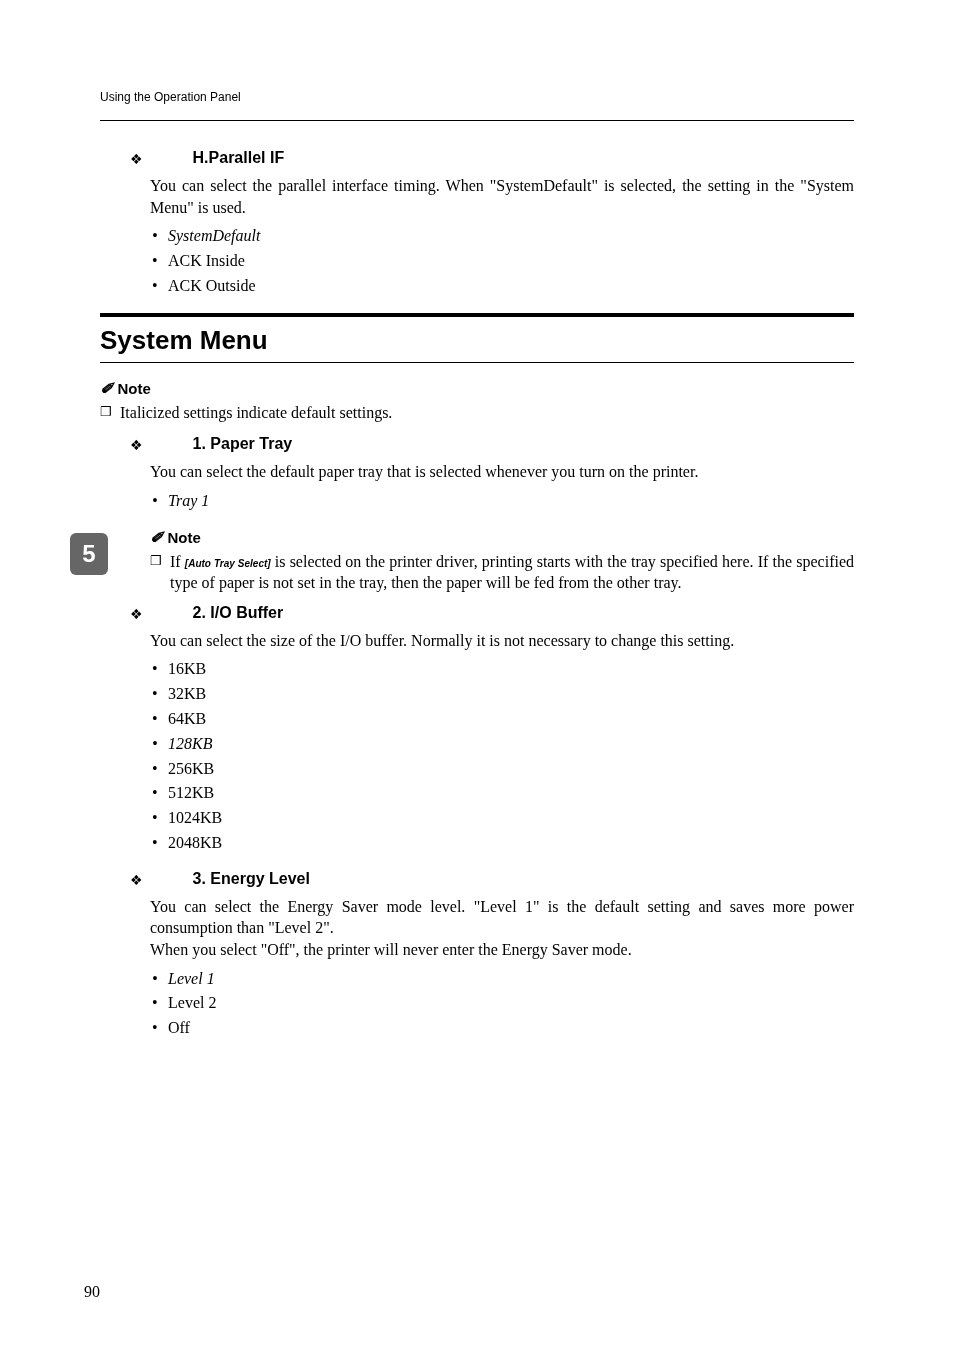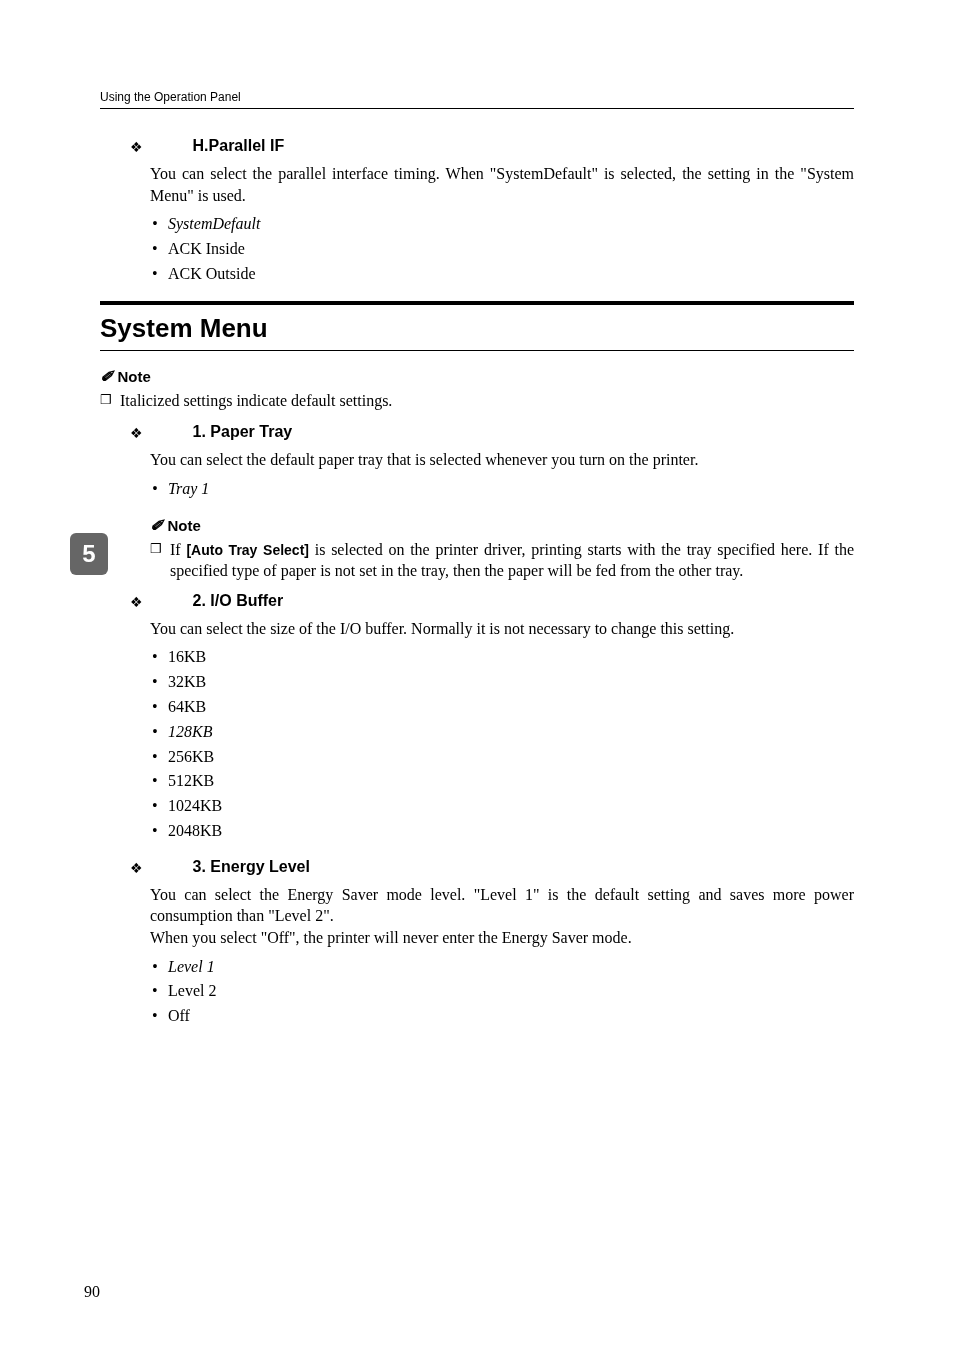--- a/index.html
+++ b/index.html
@@ -7,21 +7,21 @@
     font-family: Arial, Helvetica, sans-serif;
     background: #fff;
     width: 954px;
     height: 1351px;
     position: relative;
     padding: 90px 100px 40px 100px;
   }
   .header-line {
     font-size: 12px;
     font-family: Arial, sans-serif;
-    padding-bottom: 4px;
+    padding-bottom: 16px;
     border-bottom: 1px solid #000;
     margin-bottom: 28px;
   }
   .content {
     padding-left: 50px;
   }
   .diamond-head {
     display: flex;
     align-items: flex-start;
     margin-bottom: 6px;
@@ -110,21 +110,21 @@
     text-align: justify;
   }
   .note-item.inner { margin-left: 0; margin-bottom: 10px;}
   .note-marker {
     flex: 0 0 auto;
     width: 20px;
     font-size: 13px;
     line-height: 20px;
   }
   .note-text { flex: 1; }
-  .bold-inline { font-family: Arial, sans-serif; font-weight: bold; font-size: 14px; }
+  .bold-inline { font-family: Arial, sans-serif; font-weight: bold; font-size: 10px; font-style: italic; }
   .side-tab {
     position: absolute;
     left: 70px;
     top: 533px;
     width: 38px;
     height: 42px;
     background: #666;
     border-radius: 6px;
     color: #fff;
     font-family: Arial, sans-serif;

